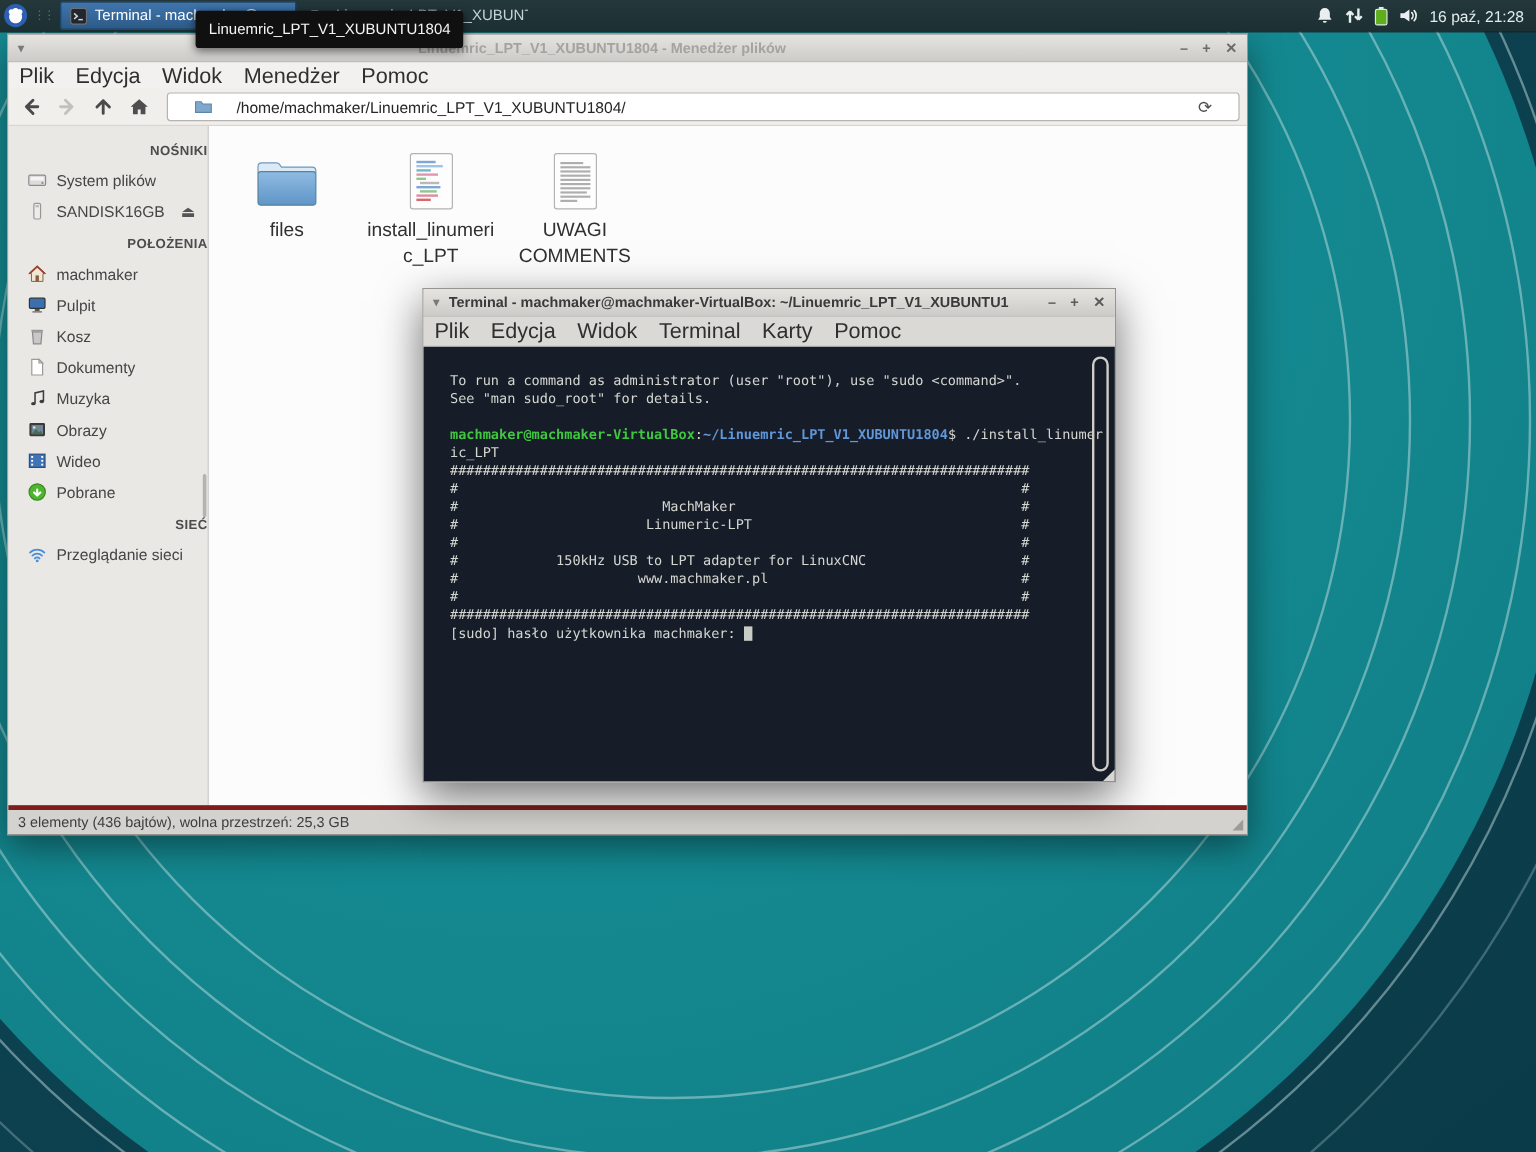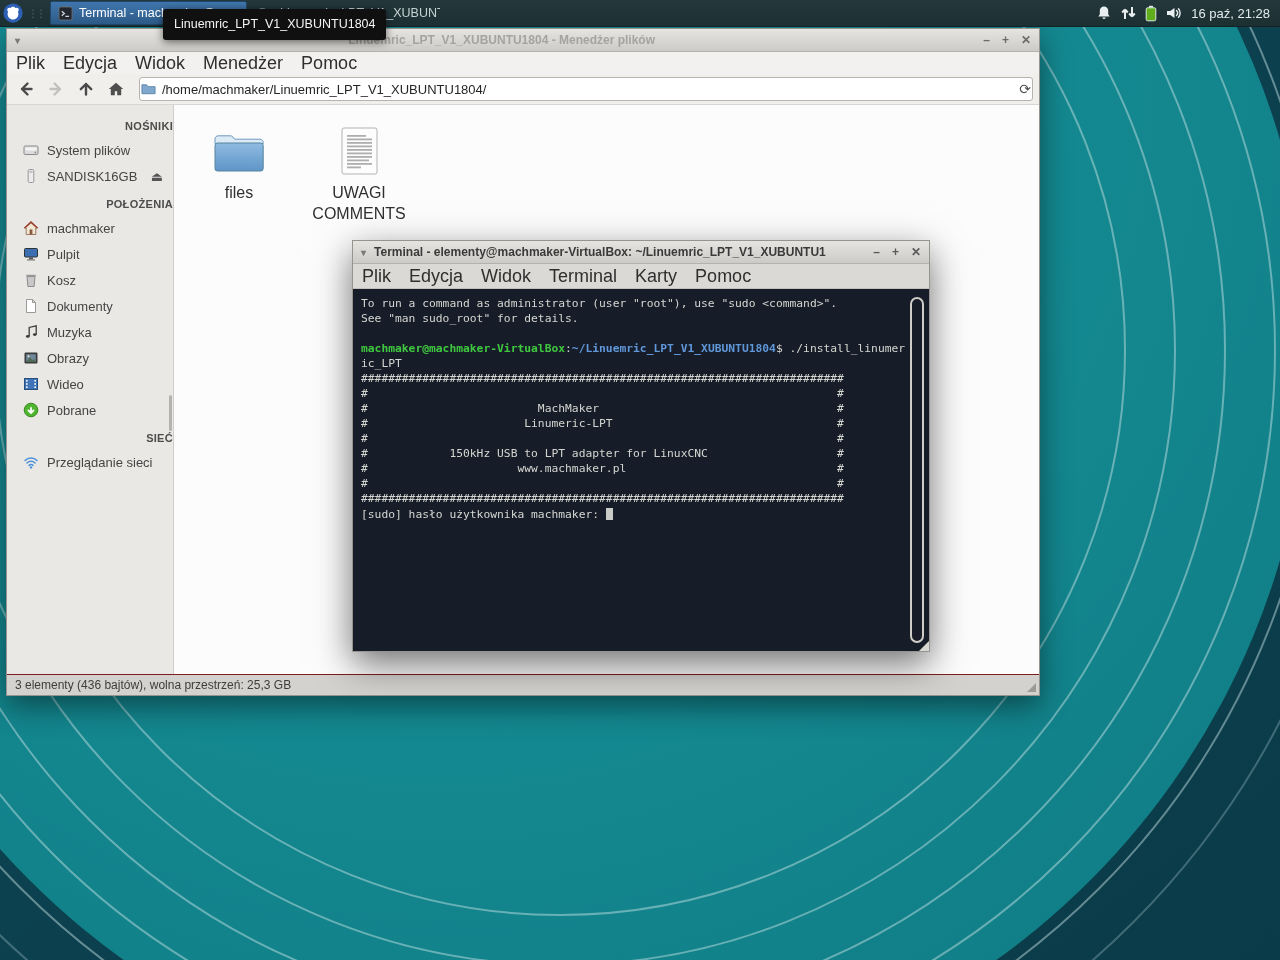--- a/index.html
+++ b/index.html
@@ -41,47 +41,47 @@
   .menubar{display:flex;align-items:center;font-size:18px;color:#2f2f2f;}
   .menubar .mitem{padding:3px 9px;}
 
   
   #fm{left:6px;top:28px;width:1032px;height:666px;z-index:10;display:flex;flex-direction:column;}
   #fm .menubar{height:22px;background:#f2f1ef;}
   #fm-toolbar{height:30px;background:#f0efec;border-bottom:1px solid #d8d6d2;
     display:flex;align-items:center;padding:0 6px;gap:4px;}
   .toolbtn{width:26px;height:24px;display:flex;align-items:center;justify-content:center;border-radius:3px;}
   #fm-pathwrap{flex:1;margin-left:6px;height:22px;background:#fff;border:1px solid #b6b4b0;
-    border-radius:3px;display:flex;align-items:center;padding:0 1px;gap:6px;}
+    border-radius:3px;display:flex;align-items:center;padding:0 22px;gap:20px;}
   #fm-path{flex:1;font-size:13px;color:#262626;white-space:nowrap;overflow:hidden;}
   #fm-reload{font-size:14px;color:#4f4f4f;}
   #fm-body{flex:1;display:flex;min-height:0;}
   #fm-sidebar{width:166px;background:#e9e8e5;border-right:1px solid #cfcdc9;
     padding-top:6px;position:relative;overflow:hidden;}
   .side-header{font-size:11px;font-weight:bold;color:#4c4c4c;margin:9px 0 5px 10px;letter-spacing:.3px;text-align:right;}
   .side-item{display:flex;align-items:center;gap:8px;padding:5px 8px 5px 16px;
     font-size:13px;color:#454545;text-align:right;}
   .side-item .eject{margin-left:auto;color:#555;font-size:13px;padding-right:2px;}
   #side-scroll{position:absolute;right:1px;top:290px;width:3px;height:36px;background:#b5b3af;border-radius:2px;}
   #fm-main{flex:1;background:#fcfcfc;display:flex;align-items:flex-start;
     padding:14px 10px;gap:10px;}
   .ficon{width:110px;text-align:center;}
   .ficon .art{height:56px;display:flex;align-items:flex-end;justify-content:center;}
   .ficon .flabel{margin-top:8px;font-size:16px;color:#303030;line-height:1.3;overflow-wrap:anywhere;}
-  #fm-status{height:20px;background:#d4d2ce;border-top:1px solid #7f1d1d;
+  #fm-status{height:20px;background:#d4d2ce;border-top:4px solid #7f1d1d;
     font-size:12px;color:#3d3d3d;display:flex;align-items:center;padding:0 8px;position:relative;}
   #fm-grip{position:absolute;right:3px;bottom:3px;width:0;height:0;
     border-left:9px solid transparent;border-bottom:9px solid #9d9b97;}
 
   
   #term{left:352px;top:240px;width:576px;height:410px;z-index:20;display:flex;
     flex-direction:column;box-shadow:0 12px 34px rgba(0,0,0,.55);}
   #term .menubar{height:24px;background:#dbd9d5;border-bottom:1px solid #c2c0bc;}
   #term-body{flex:1;background:#171c29;position:relative;min-height:0;overflow:hidden;}
-  #term-pre{margin:4px;padding:3px 0 0 4px;font-family:"DejaVu Sans Mono",monospace;
+  #term-pre{margin:18px;padding:3px 0 0 4px;font-family:"DejaVu Sans Mono",monospace;
     font-size:11.3px;line-height:15px;color:#d4d7d0;white-space:pre;}
   .t-green{color:#3fc83f;font-weight:bold;}
   .t-blue{color:#5f97d9;font-weight:bold;}
   .t-cursor{display:inline-block;width:7px;height:12px;background:#c9ccc6;transform:translateY(2px);}
   #term-scroll{position:absolute;right:5px;top:8px;bottom:8px;width:10px;
     border:2px solid #cfcdc8;border-radius:7px;}
   #term-grip{position:absolute;right:0;bottom:0;width:0;height:0;
     border-left:10px solid transparent;border-bottom:10px solid #d8d6d2;}
 
   svg{display:block;}
@@ -270,20 +270,40 @@
               <path d="M3 8c0-1.8 1.4-3.2 3.2-3.2h12.2c1 0 1.9.4 2.5 1.2l1.7 2.2H48c1.8 0 3.2 1.4 3.2 3.2v1.4H3z" fill="#dceaf6" stroke="#6d98bf"></path>
               <rect x="3" y="12" width="48.2" height="28" rx="2.6" fill="url(#fg)" stroke="#56849e"></rect>
             </svg>
           </div>
           <div class="flabel">files</div>
         </div>
         <div class="ficon">
           <div class="art">
             <svg width="37" height="48" viewBox="0 0 37 48">
               <rect x="1" y="1" width="35" height="46" rx="2" fill="#fdfdfd" stroke="#b3b3b3"></rect>
+              <g>
+                <rect x="6" y="7" width="16" height="2" fill="#7ea7d8"></rect>
+                  <rect x="6" y="10.5" width="22" height="2" fill="#9dc3e6"></rect>
+                <rect x="6" y="14" width="12" height="2" fill="#74b8c8"></rect>
+                  <rect x="6" y="17.5" width="18" height="2" fill="#e295b1"></rect>
+                <rect x="6" y="21" width="8" height="2" fill="#8cc98a"></rect>
+                  <rect x="9" y="24.5" width="16" height="2" fill="#b9b9b9"></rect>
+                <rect x="6" y="28" width="20" height="2" fill="#7ea7d8"></rect>
+                  <rect x="9" y="31.5" width="14" height="2" fill="#8cc98a"></rect>
+                <rect x="6" y="35" width="18" height="2" fill="#e08aa8"></rect>
+                  <rect x="6" y="38.5" width="12" height="2" fill="#d96a6a"></rect>
+              </g>
+            </svg>
+          </div>
+          <div class="flabel">install_linumeric_LPT</div>
+        </div>
+        <div class="ficon">
+          <div class="art">
+            <svg width="37" height="48" viewBox="0 0 37 48">
+              <rect x="1" y="1" width="35" height="46" rx="2" fill="#fdfdfd" stroke="#b3b3b3"></rect>
               <g fill="#aeaeae">
                 <rect x="6" y="8" width="19" height="1.8"></rect>
                   <rect x="6" y="11.5" width="25" height="1.8"></rect>
                 <rect x="6" y="15" width="25" height="1.8"></rect>
                   <rect x="6" y="18.5" width="25" height="1.8"></rect>
                 <rect x="6" y="22" width="25" height="1.8"></rect>
                   <rect x="6" y="25.5" width="25" height="1.8"></rect>
                 <rect x="6" y="29" width="25" height="1.8"></rect>
                   <rect x="6" y="32.5" width="22" height="1.8"></rect>
                 <rect x="6" y="36" width="25" height="1.8"></rect>
@@ -297,21 +317,21 @@
     </div>
     <div id="fm-status">
       <span>3 elementy (436 bajtów), wolna przestrzeń: 25,3 GB</span>
       <span id="fm-grip"></span>
     </div>
   </div>
 
   <div class="window" id="term">
     <div class="titlebar active">
       <span class="warrow">▾</span>
-      <span class="wtitle">Terminal - elementy@machmaker-VirtualBox: ~/Linuemric_LPT_V1_XUBUNTU1</span>
+      <span class="wtitle">Terminal - machmaker@machmaker-VirtualBox: ~/Linuemric_LPT_V1_XUBUNTU1</span>
       <span class="winbtns">
         <span class="winbtn" style="color:#5a5a5a;">–</span>
         <span class="winbtn" style="color:#5a5a5a;">+</span>
         <span class="winbtn" style="color:#5a5a5a;">✕</span>
       </span>
     </div>
     <div class="menubar">
       <span class="mitem">Plik</span>
       <span class="mitem">Edycja</span>
       <span class="mitem">Widok</span>

